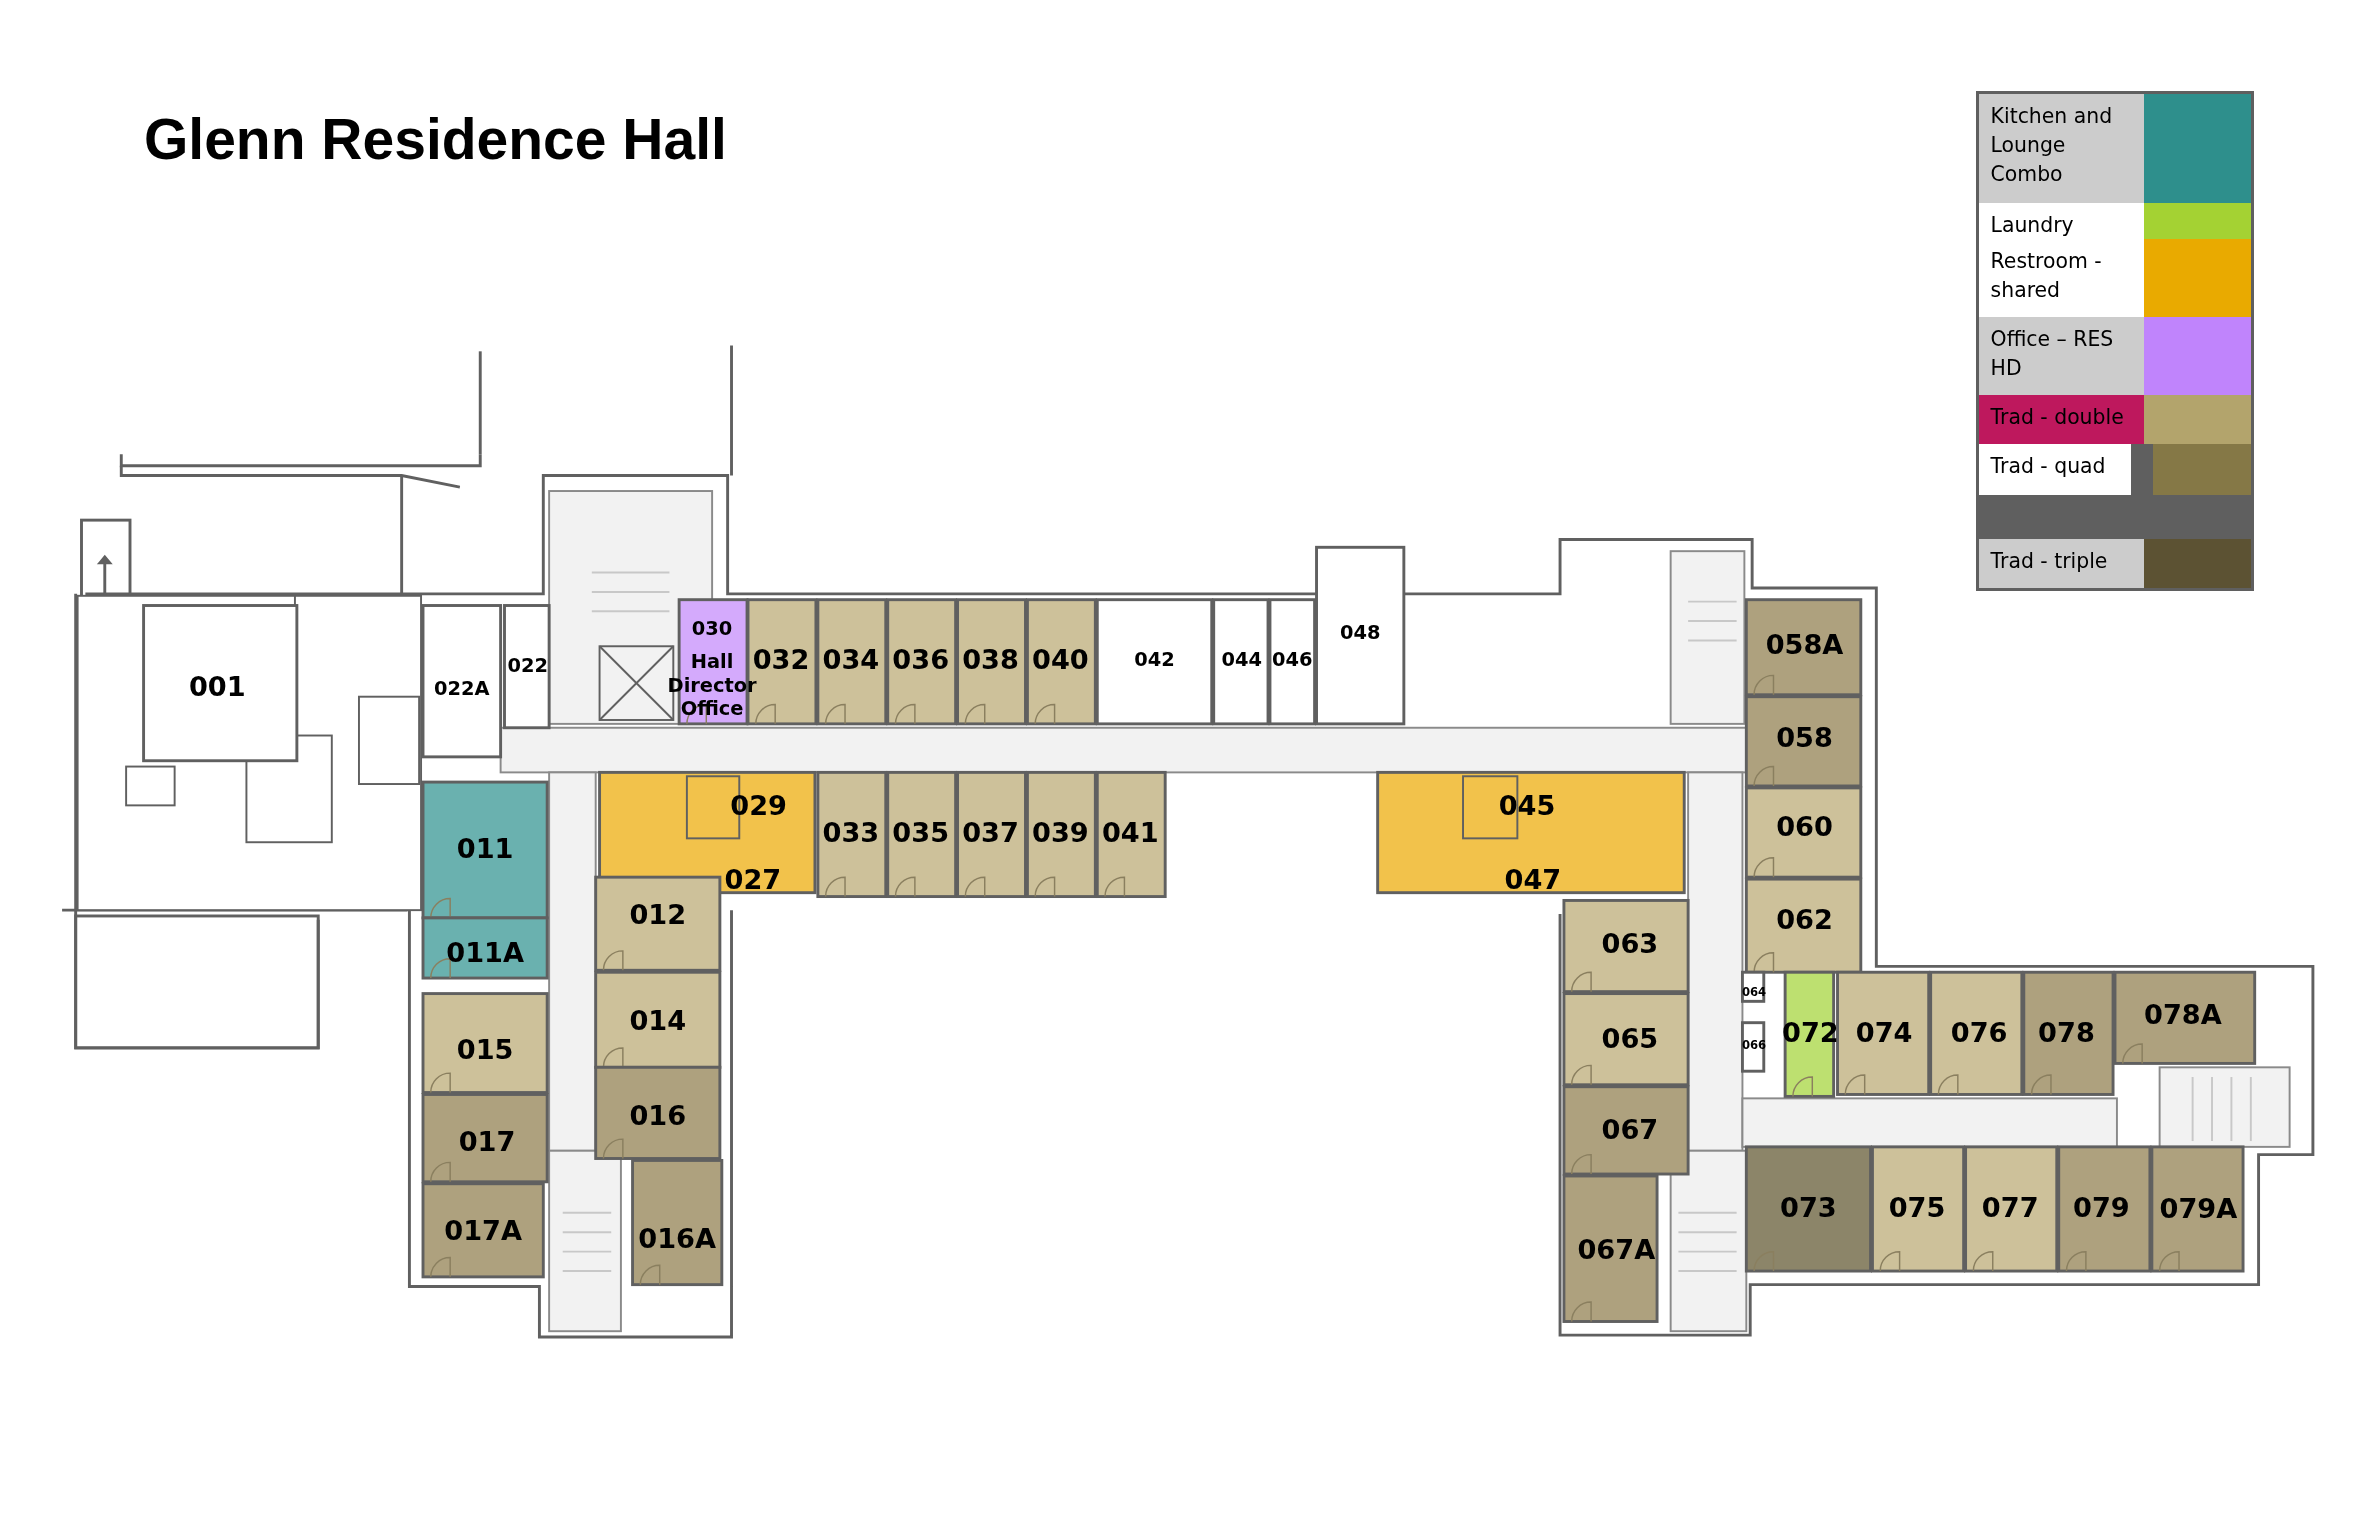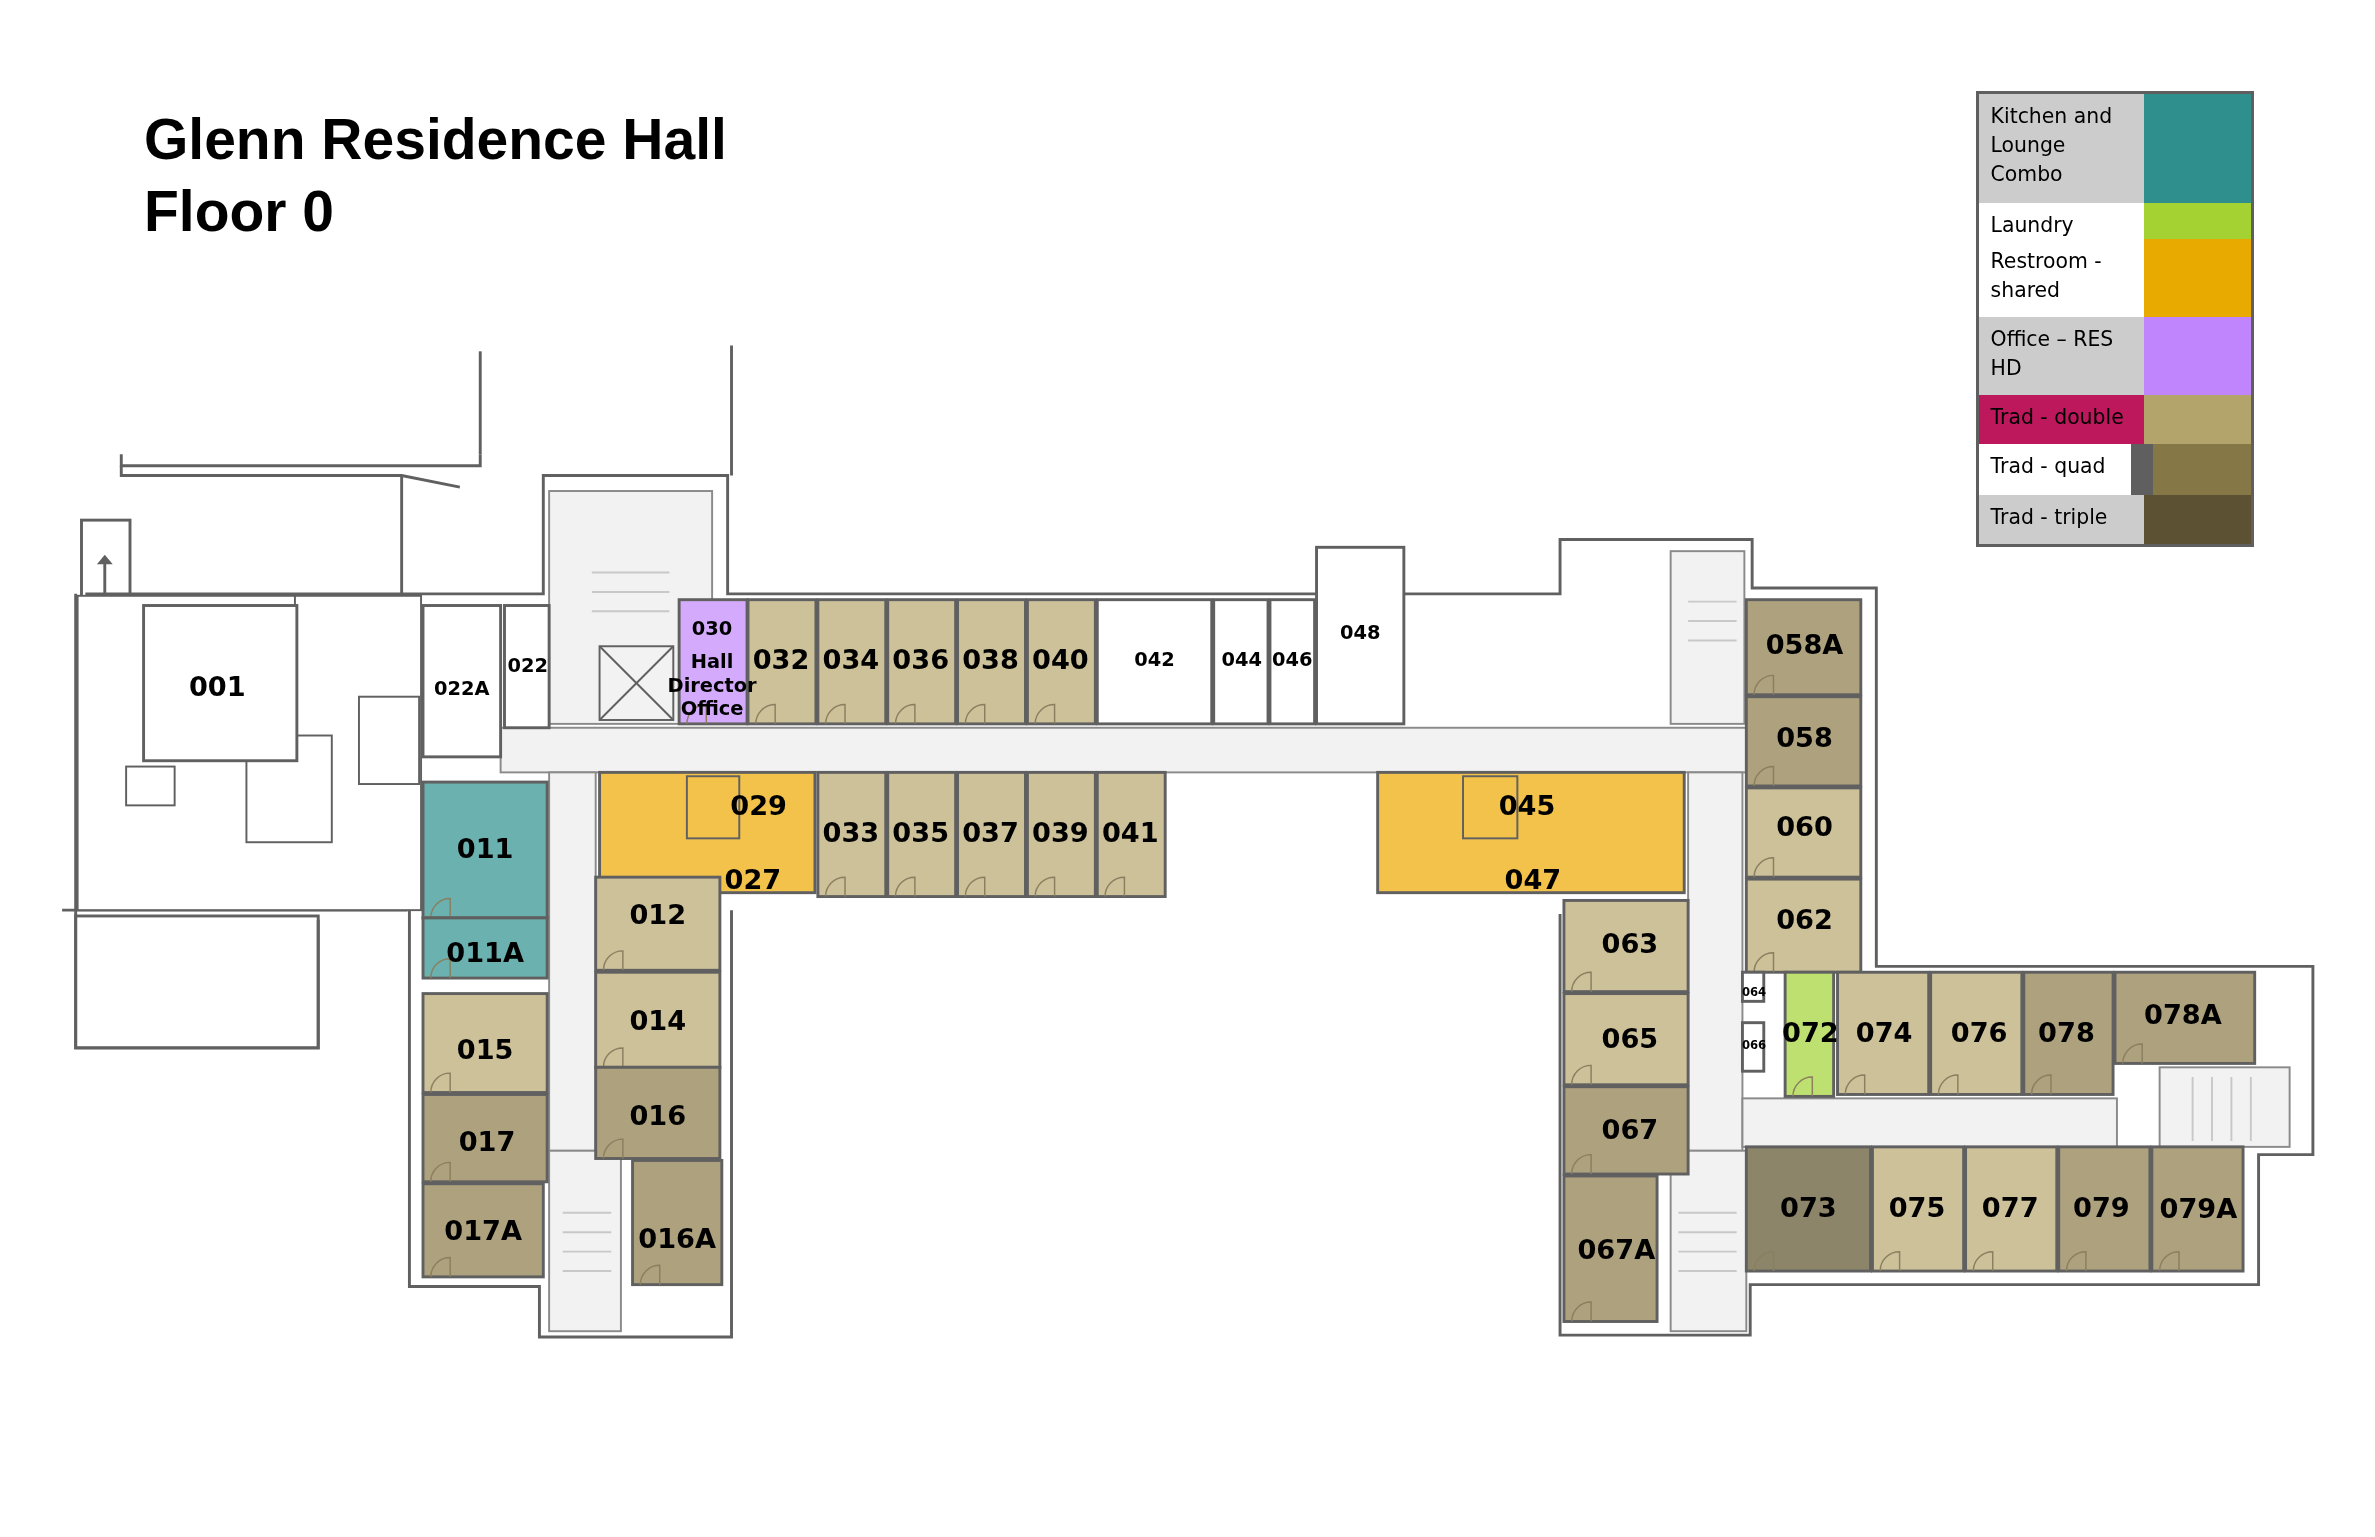--- a/index.html
+++ b/index.html
@@ -11,21 +11,20 @@
   .legend { position:absolute; left:1976px; top:91px; width:272px; border:3.9px solid #5f5f5f; background:#5f5f5f; }
   .legend-row { display:flex; }
   .legend-text { width:165px; padding:7.8px 9.7px 7.8px 11.6px; font-family:"DejaVu Sans", sans-serif; font-size:20.4px; line-height:29px; color:#000; box-sizing:border-box; }
   .legend-swatch { width:107px; }
 </style>
 </head>
 <body>
 
 <div class="title">
   <div>Glenn Residence Hall</div>
-  <div>Floor 0</div>
 </div>
 
 <svg id="plan" width="2375" height="1537" viewBox="0 0 2448 1584" xmlns="http://www.w3.org/2000/svg">
   <g id="shell" fill="none" stroke="#606060" stroke-width="3">
 
     <polyline points="125,468 125,480 495,480 495,468"></polyline>
     <line x1="495" y1="362" x2="495" y2="468"></line>
     <line x1="754" y1="356" x2="754" y2="490"></line>
     <polyline points="125,480 125,490 414,490 474,502"></polyline>
     <line x1="414" y1="490" x2="414" y2="612"></line>
@@ -257,18 +256,18 @@
       <div class="legend-swatch" style="background: rgb(192, 132, 252);"></div>
     </div>
     <div class="legend-row" style="height: 49px;">
       <div class="legend-text" style="background: #be185d;">Trad - double</div>
       <div class="legend-swatch" style="background: rgb(179, 164, 108);"></div>
     </div>
     <div class="legend-row" style="height: 51px; gap: 22px;">
       <div class="legend-text" style="background: rgb(255, 255, 255);">Trad - quad</div>
       <div class="legend-swatch" style="background: rgb(133, 120, 70);"></div>
     </div>
-    <div class="legend-row" style="height: 49px;">
+    <div class="legend-row" style="height: 49px; margin-top: 44px;">
       <div class="legend-text" style="background: rgb(204, 204, 204);">Trad - triple</div>
       <div class="legend-swatch" style="background: rgb(92, 82, 51);"></div>
     </div>
   </div>
 
 
 </body></html>

